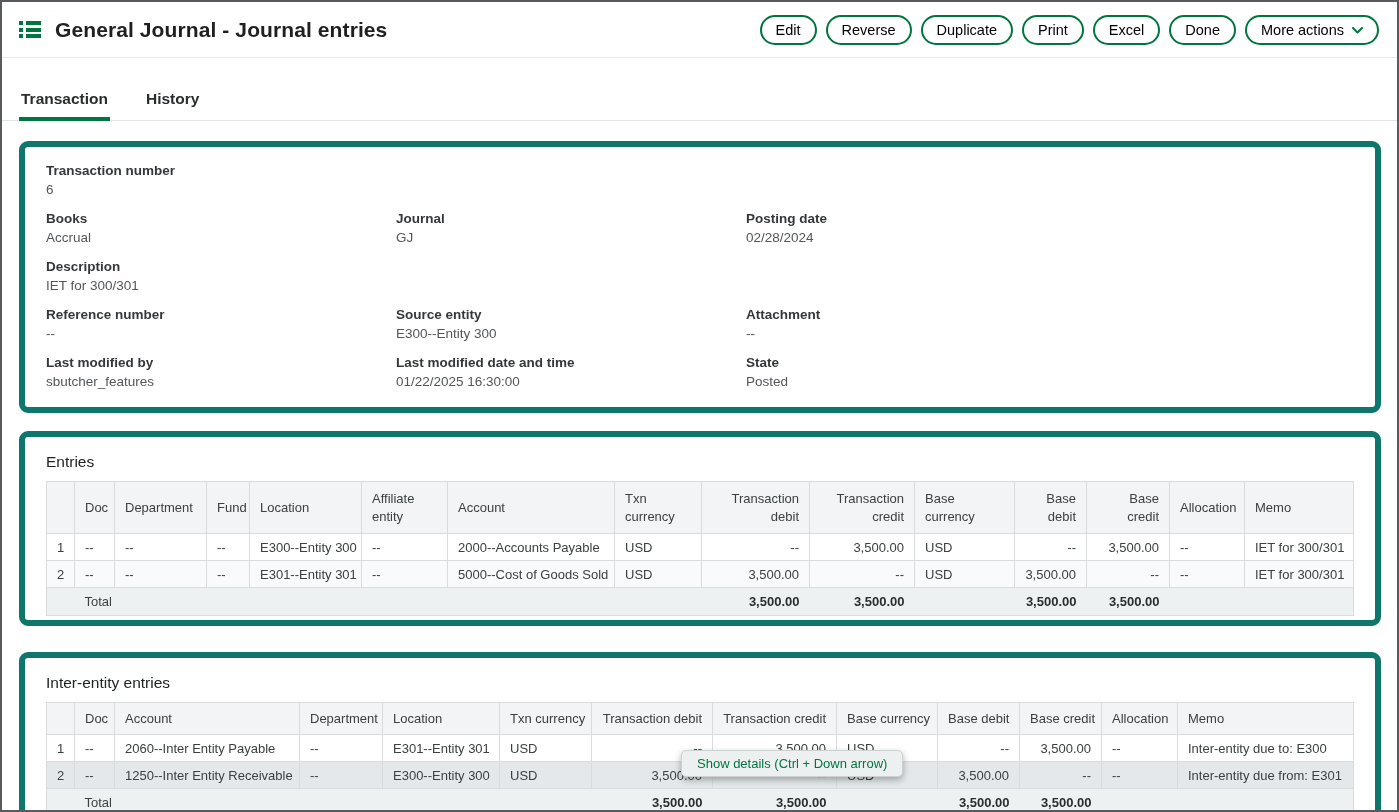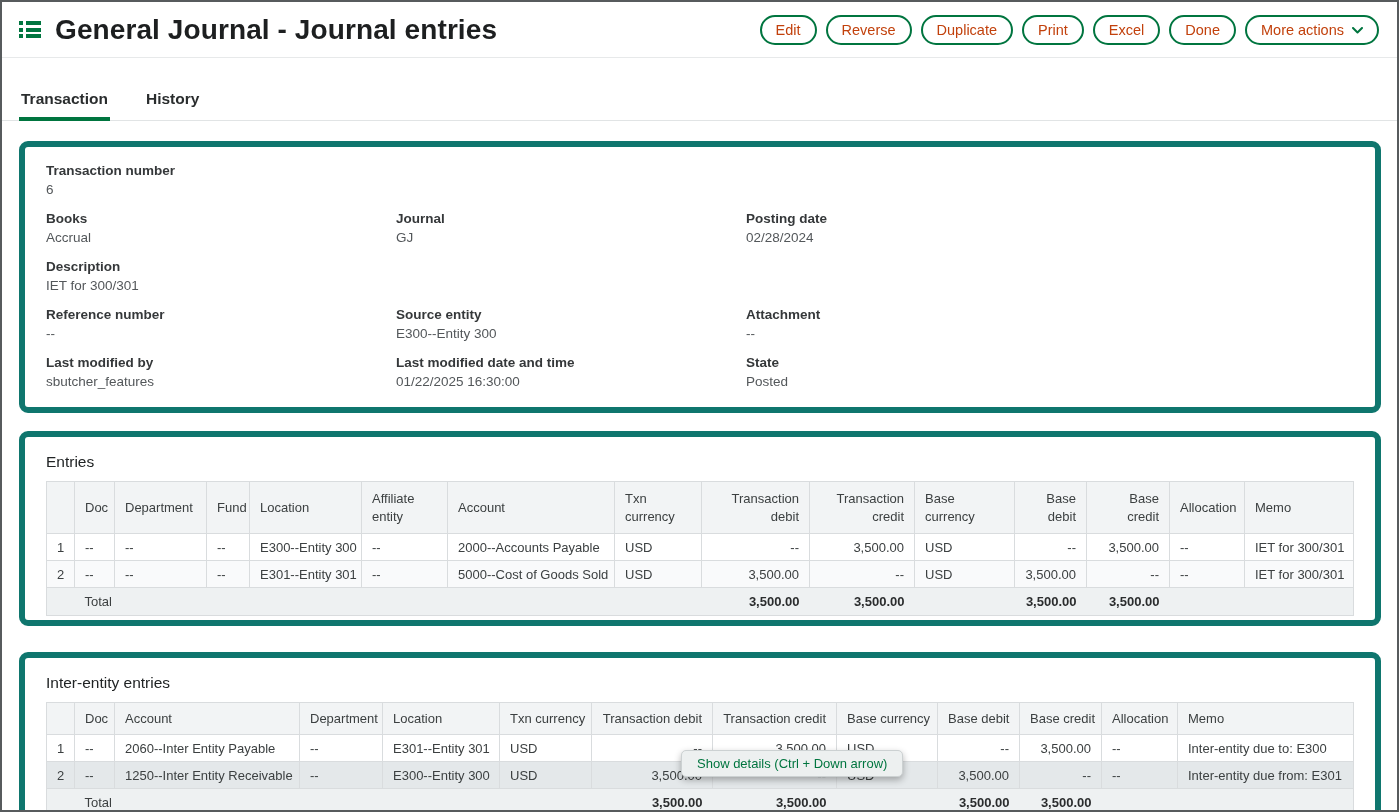--- a/index.html
+++ b/index.html
@@ -11,26 +11,26 @@
 
   
   .topbar {
     height: 56px; display: flex; align-items: center;
     padding: 0 18px 0 17px; border-bottom: 1px solid #e7e9ea; background: #fff;
   }
   .list-icon { width: 22px; height: 17px; display: flex; flex-direction: column; justify-content: space-between; cursor: pointer; }
   .list-icon .row { display: flex; align-items: center; gap: 3px; }
   .list-icon .dot { width: 4px; height: 4px; background: #00753f; }
   .list-icon .bar { width: 15px; height: 4px; background: #00753f; }
-  .page-title { margin-left: 14px; font-size: 28px; font-weight: 700; color: #1d1f20; letter-spacing: .1px; }
+  .page-title { margin-left: 14px; font-size: 21px; font-weight: 700; color: #1d1f20; letter-spacing: .1px; }
   .actions { margin-left: auto; display: flex; align-items: center; gap: 9px; }
   .btn {
     height: 30px; display: inline-flex; align-items: center; gap: 8px;
     border: 2px solid #00753f; border-radius: 16px; background: #fff;
-    color: #c2410c; font-size: 14.5px; padding: 0 14px; cursor: pointer; white-space: nowrap;
+    color: #000000; font-size: 14.5px; padding: 0 14px; cursor: pointer; white-space: nowrap;
     font-family: inherit;
   }
   .chev { display: inline-flex; margin-top: 2px; }
 
   
   .tabs { display: flex; gap: 34px; padding-left: 17px; border-bottom: 1px solid #e1e4e5; height: 38px; align-items: flex-end; background: #fff; margin-top: 25px; }
   .tab { font-size: 15.5px; font-weight: 600; color: #2a2d2e; padding: 0 2px 9px 2px; border-bottom: 4px solid transparent; margin-bottom: -1px; cursor: pointer; }
   .tab.active { border-bottom-color: #00753f; }
 
   

